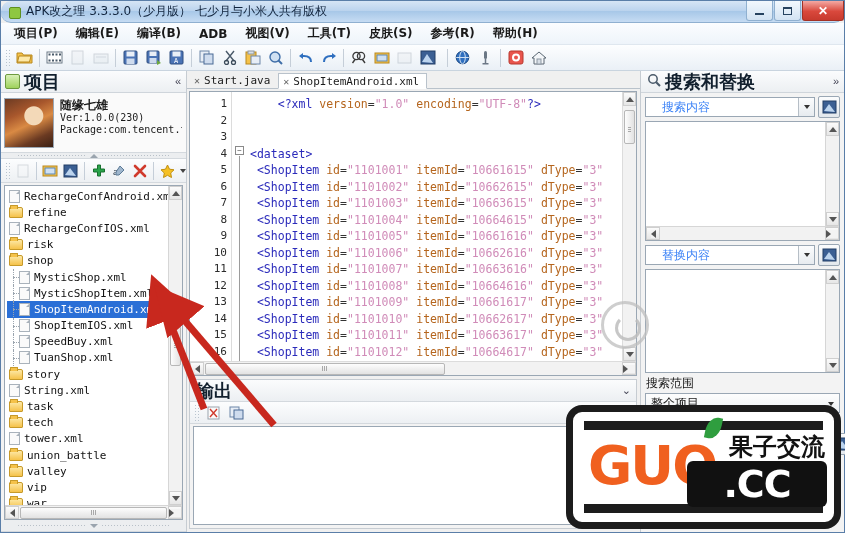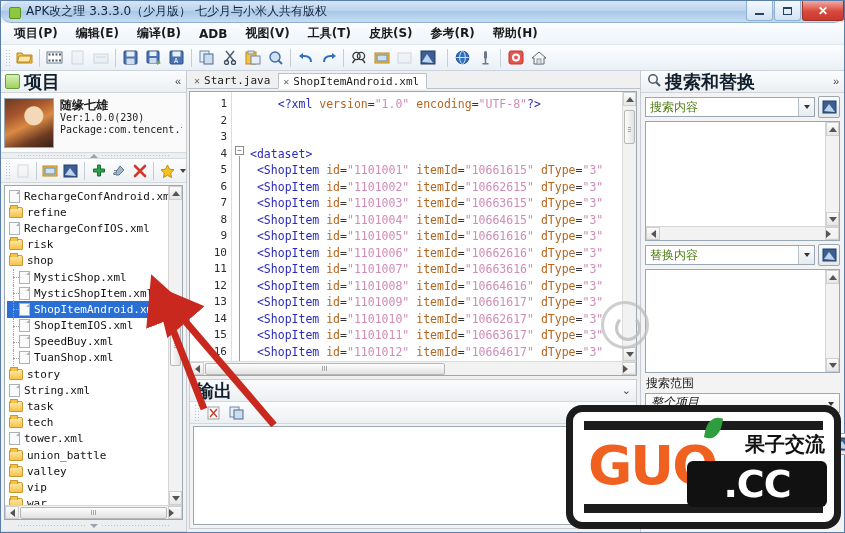--- a/index.html
+++ b/index.html
@@ -284,45 +284,44 @@
   .out-body{ flex:1; margin:2px 3px 3px 3px; background:#fff; border:1px solid #9aa7b4;}
 
   
   .right{
     width:204px; background:#f3f3f3; border-left:1px solid #c6ccd2;
     display:flex;flex-direction:column;
   }
   .fld-row{ display:flex; align-items:center; padding:3px 4px 0 4px; gap:3px;}
   .combo{
     flex:1; height:20px; background:#fff; border:1px solid #9aa7b4;
-    display:flex;align-items:center; padding-left:4px; font-size:12px; color:#4d7c0f;
+    display:flex;align-items:center; padding-left:16px; font-size:12px; color:#3b82f6;
     position:relative; font-family:"DejaVu Sans","Liberation Sans",sans-serif;
   }
   .combo .cbtn{
     position:absolute;right:0;top:0;bottom:0;width:16px;
     background:linear-gradient(to bottom,#fbfcfd,#e7ebef);border-left:1px solid #b6bec6;
     display:flex;align-items:center;justify-content:center;
   }
   .icon-btn{
     width:22px;height:22px;border:1px solid #9aa7b4;border-radius:2px;
     background:linear-gradient(to bottom,#fbfcfd,#e3e8ed);
     display:flex;align-items:center;justify-content:center;
   }
   .text-area{
     margin:3px 4px 0 4px; background:#fff;border:1px solid #9aa7b4;
     position:relative; flex:1;
   }
   .lbl{ padding:2px 5px 0 5px; font-size:12px;color:#1a1a1a;
     font-family:"DejaVu Sans","Liberation Sans",sans-serif;}
   .sel{
     margin:1px 4px 0 4px; height:20px;background:linear-gradient(to bottom,#fdfdfd,#eef1f4);
-    border:1px solid #9aa7b4; display:flex;align-items:flex-start;padding-left:5px;
+    border:1px solid #9aa7b4; display:flex;align-items:flex-end;padding-left:5px;
     font-size:12px;color:#1a1a1a; position:relative;
     font-family:"DejaVu Sans","Liberation Sans",sans-serif;
-    font-style:italic;
   }
   .sel .caret{ position:absolute;right:5px;top:8px;
     border-left:3px solid transparent;border-right:3px solid transparent;border-top:4px solid #333;}
 
   
   .arrow-ov{ position:absolute; pointer-events:none; }
   .watermark{
     position:absolute; left:565px; top:404px; width:275px;height:124px;
     pointer-events:none;
   }
@@ -334,21 +333,21 @@
     font-family:"DejaVu Sans","Liberation Sans",sans-serif;
     font-size:54px;font-weight:bold;color:#f0601f;letter-spacing:-2px;line-height:1;
   }
   .wm-cc{
     position:absolute;right:14px;top:56px;width:140px;height:46px;
     background:#111; border-radius:6px;
     font-family:"DejaVu Sans","Liberation Sans",sans-serif;
     font-size:38px;font-weight:bold;color:#fff;line-height:46px;text-align:center;letter-spacing:-1px;
   }
   .wm-cn{
-    position:absolute;right:16px;top:26px;font-size:20px;font-weight:bold;color:#111;
+    position:absolute;right:16px;top:26px;font-size:24px;font-weight:bold;color:#111;
     font-family:"DejaVu Sans","Liberation Sans",sans-serif;
   }
   .wm-bar{ position:absolute;left:18px;right:18px;height:9px;background:#1c1c1c;}
   .wm-leaf{
     position:absolute;left:140px;top:12px;width:15px;height:22px;
     background:#2f9e3f;border-radius:70% 0 70% 0; transform:rotate(12deg);
   }
   .circle-wm{
     position:absolute;left:600px;top:300px;width:48px;height:48px;
     border:3px solid rgba(190,190,190,.75); border-radius:50%;

